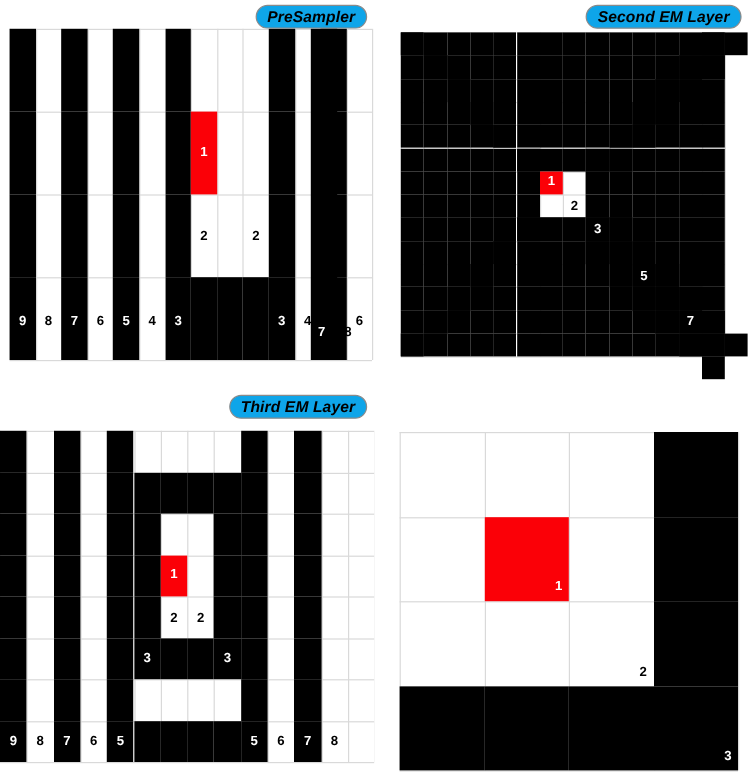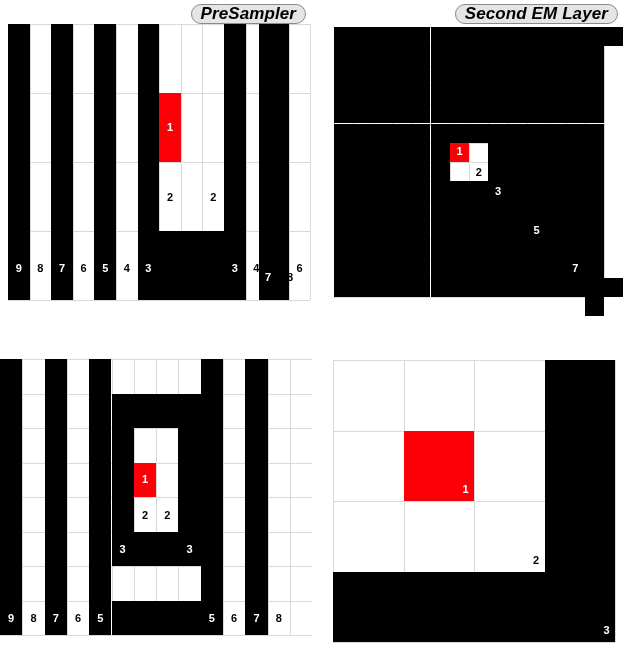--- a/index.html
+++ b/index.html
@@ -24,25 +24,25 @@
     background: #ffffff;
   }
   .panel-title {
     position: absolute;
     top: 4px;
     right: 6px;
     display: inline-block;
     padding: 1px 9px 2px 9px;
     border: 1.4px solid #8a8a8a;
     border-radius: 11px;
-    background: #e5e5e5;
+    background: #0ea5e9;
     font-family: "Liberation Sans", sans-serif;
     font-weight: bold;
     font-style: italic;
-    font-size: 17px;
+    font-size: 13px;
     line-height: 15px;
     color: #000000;
     white-space: nowrap;
     letter-spacing: 0.1px;
   }
   .grid {
     position: absolute;
     background: #ffffff;
     box-sizing: border-box;
   }
@@ -419,20 +419,21 @@
         <div class="lbl on-dark" style="left: 154.05px; top: 159.015px; width: 20px;">3</div>
         <div class="lbl on-light" style="left: 173.35px; top: 178.315px; width: 20px;">4</div>
         <div class="lbl on-dark" style="left: 192.65px; top: 197.615px; width: 20px;">5</div>
         <div class="lbl on-light" style="left: 211.95px; top: 216.915px; width: 20px;">6</div>
         <div class="lbl on-dark" style="left: 231.25px; top: 236.215px; width: 20px;">7</div>
         <div class="lbl on-light" style="left: 250.55px; top: 255.515px; width: 20px;">8</div>
         <div class="lbl on-dark" style="left: 269.85px; top: 274.815px; width: 20px;">9</div>
       </div>
     </div>
     <div class="panel" style="left: 0px; top: 325px; width: 312px; height: 326px;">
+      <div class="panel-title">Third EM Layer</div>
       <div class="grid" style="left: 0px; top: 34px; width: 312.2px; height: 276px;">
         <div class="gridline v" style="left: 0px; top: 0px; height: 276px;"></div>
         <div class="gridline v" style="left: 22.3px; top: 0px; height: 276px;"></div>
         <div class="gridline v" style="left: 44.6px; top: 0px; height: 276px;"></div>
         <div class="gridline v" style="left: 66.9px; top: 0px; height: 276px;"></div>
         <div class="gridline v" style="left: 89.2px; top: 0px; height: 276px;"></div>
         <div class="gridline v" style="left: 111.5px; top: 0px; height: 276px;"></div>
         <div class="gridline v" style="left: 133.8px; top: 0px; height: 276px;"></div>
         <div class="gridline v" style="left: 156.1px; top: 0px; height: 276px;"></div>
         <div class="gridline v" style="left: 178.4px; top: 0px; height: 276px;"></div>

